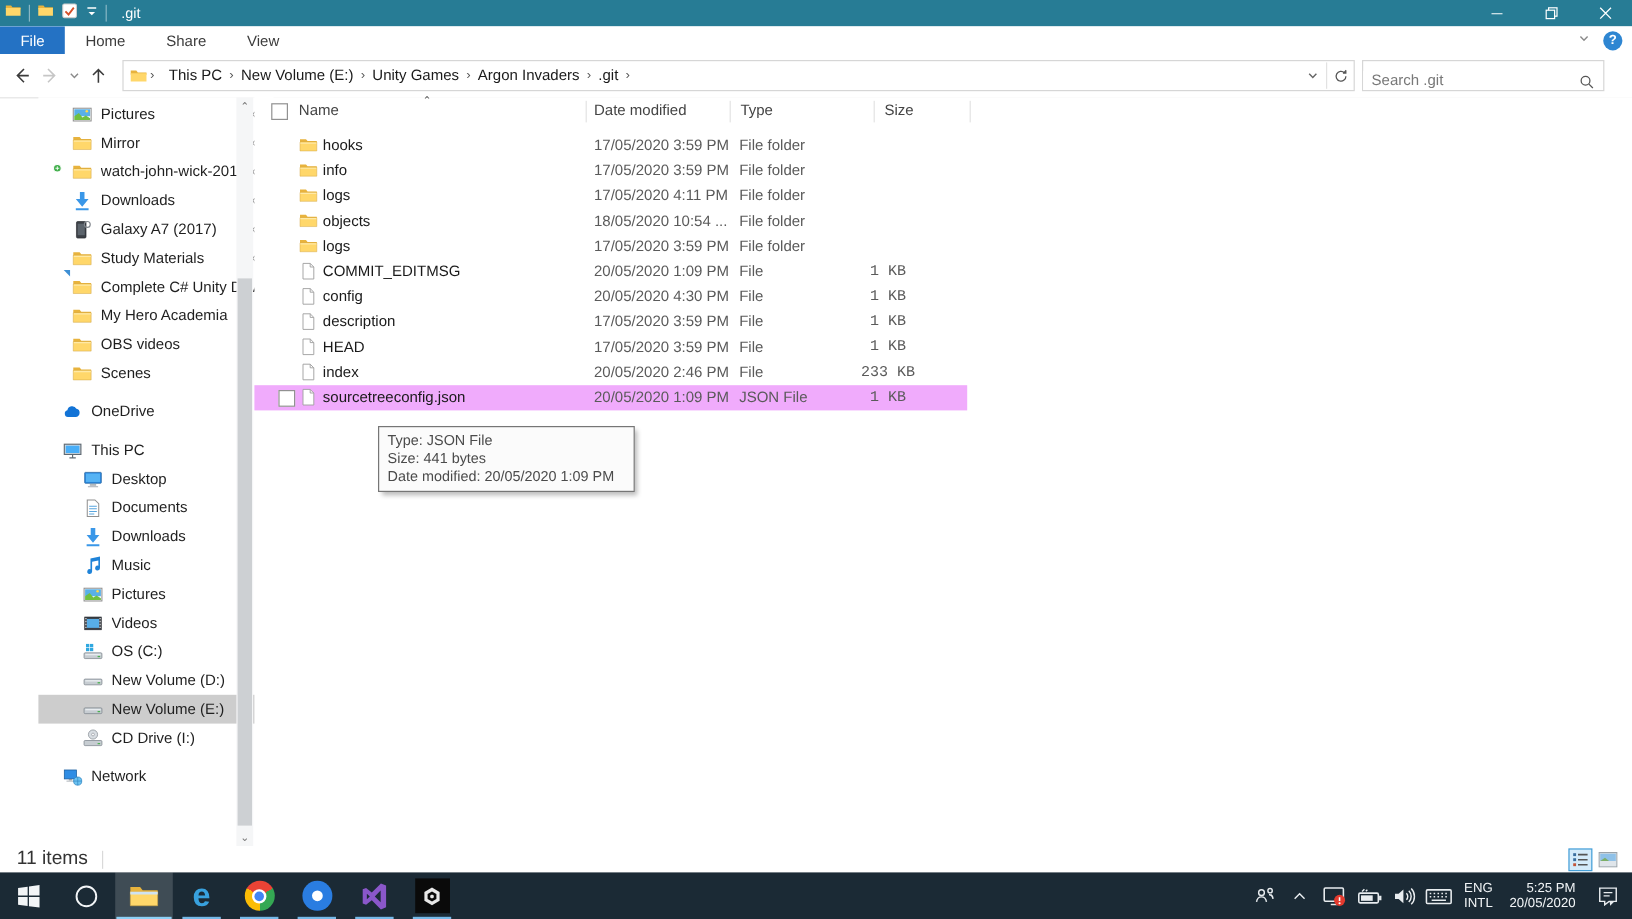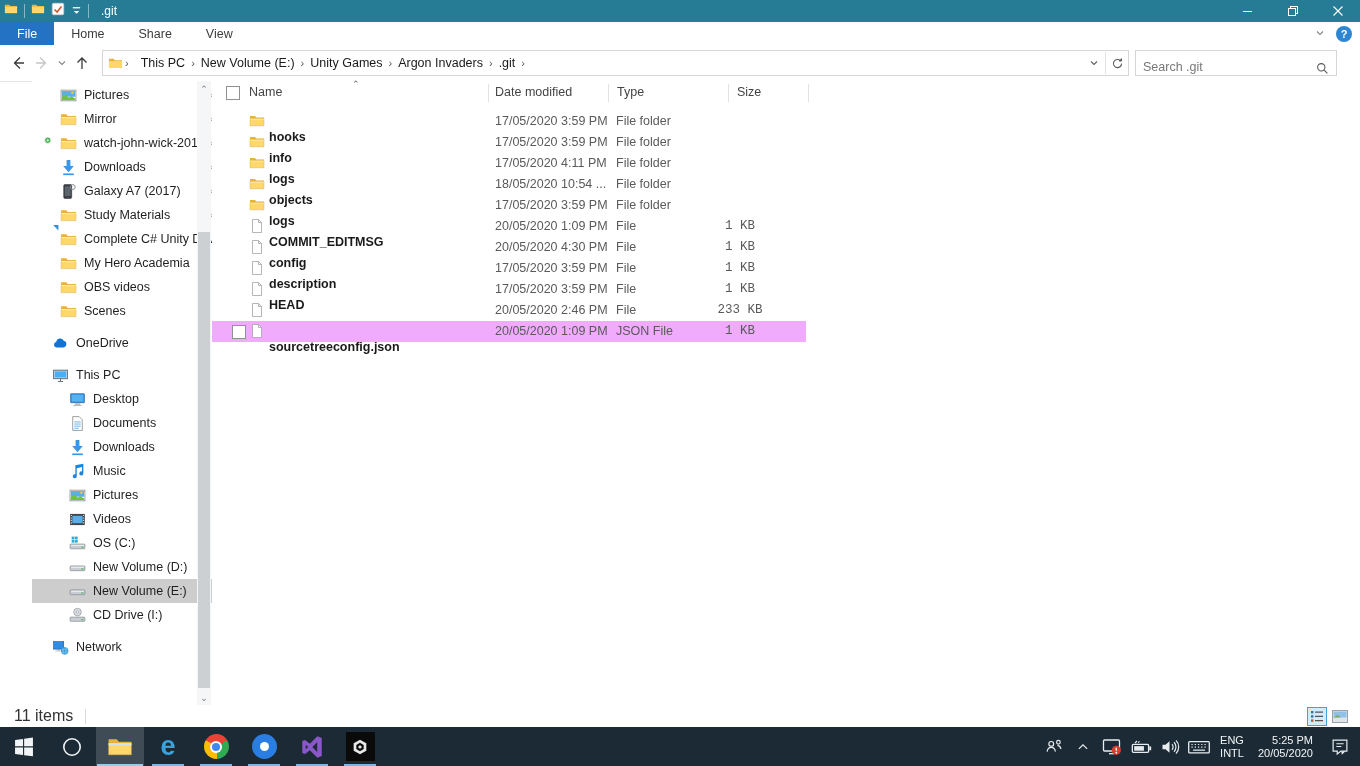--- a/index.html
+++ b/index.html
@@ -52,21 +52,21 @@
   .flheader .colsep{position:absolute;top:3px;width:1px;height:18px;background:#e3e3e3;}
   .hcell{position:absolute;top:4px;}
   .chkbox{width:12px;height:12px;border:1px solid #919191;background:#fff;display:inline-block;}
   .sortcaret{position:absolute;top:-2px;color:#666;font-size:9px;}
   .rows{position:absolute;left:0;top:30px;width:1148px;}
   .frow{position:relative;height:21px;width:594px;font-size:12.5px;}
   .frow.selected{background:#f0abfc;}
   .frow .ic{position:absolute;left:37px;top:2px;width:16px;height:16px;}
   .frow .ic svg{width:16px;height:16px;display:block;}
   .frow .chk{position:absolute;left:20px;top:4px;}
-  .frow .nm{position:absolute;left:57px;top:19px;color:#1a1a1a;white-space:nowrap;font-weight:bold;}
+  .frow .nm{position:absolute;left:57px;top:3px;color:#1a1a1a;white-space:nowrap;}
   .frow .dt{position:absolute;left:283px;top:3px;color:#5a5a5a;white-space:nowrap;}
   .frow .tp{position:absolute;left:404px;top:3px;color:#5a5a5a;white-space:nowrap;}
   .frow .sz{position:absolute;left:468px;top:3px;width:120px;text-align:center;color:#5a5a5a;font-family:Liberation Mono, monospace;}
   
   .tooltip{left:315px;top:355px;width:198px;background:#fbfbfb;border:1px solid #767676;
            box-shadow:3px 3px 4px rgba(0,0,0,.28);padding:4px 7px;font-size:12px;line-height:15px;color:#4b4b4b;}
   
   .statusbar{left:0;top:705px;width:1360px;height:22px;background:#fff;display:flex;align-items:center;font-size:16px;color:#333;}
   .statusbar .cnt{margin-left:14px;}
   .statusbar .ssep{width:1px;height:15px;background:#d9d9d9;margin-left:12px;}
@@ -650,20 +650,25 @@
             </svg>
           </span>
           <span class="nm">sourcetreeconfig.json</span>
           <span class="dt">20/05/2020 1:09 PM</span>
           <span class="tp">JSON File</span>
           <span class="sz">1 KB</span>
         </div>
       </div>
   </div>
 
+  <div class="abs tooltip">
+    <div>Type: JSON File</div>
+    <div>Size: 441 bytes</div>
+    <div>Date modified: 20/05/2020 1:09 PM</div>
+  </div>
 
   <div class="abs statusbar">
     <span class="cnt">11 items</span>
     <span class="ssep"></span>
     <div class="viewbtns">
       <div class="viewbtn selected">
           <svg width="14" height="13" viewBox="0 0 14 13">
             <rect x="1" y="1" width="2.4" height="2.4" fill="#3a6e9e"></rect>
             <rect x="1" y="5.2" width="2.4" height="2.4" fill="#3a6e9e"></rect>
             <rect x="1" y="9.4" width="2.4" height="2.4" fill="#c2563a"></rect>

